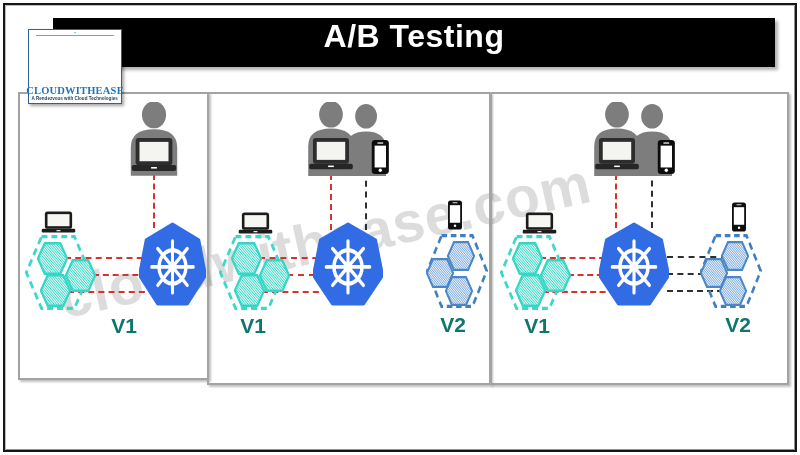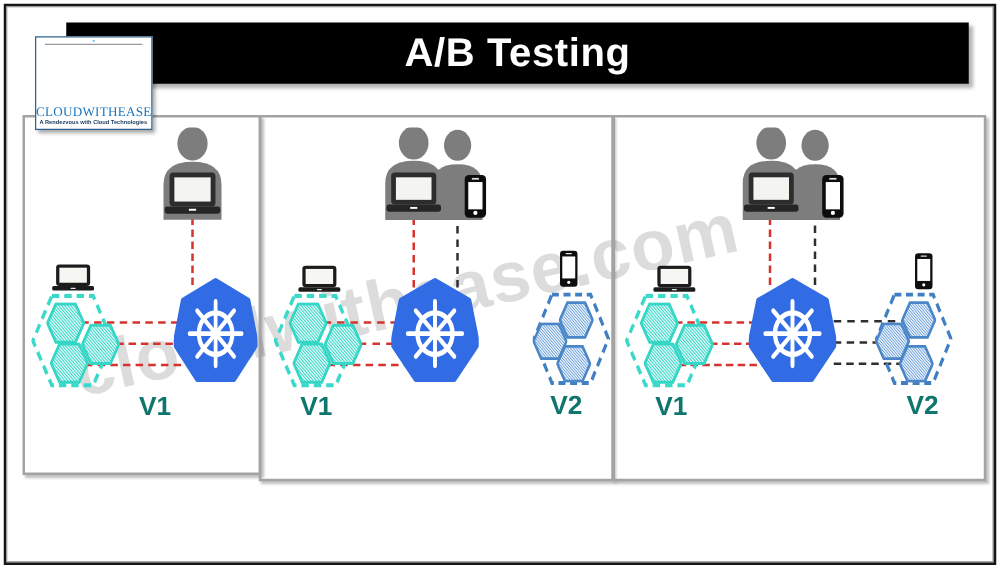--- a/index.html
+++ b/index.html
@@ -3,29 +3,29 @@
 <meta charset="utf-8">
 <style>
   html,body{margin:0;padding:0;background:#fff;}
   #stage{position:relative;width:800px;height:455px;background:#fff;overflow:hidden;
          font-family:"Liberation Sans",sans-serif;}
   
   .frame{position:absolute;inset:3px;border:2px solid #161616;
          box-shadow:inset 1px 1px 0 #bdbdbd, inset -1px -1px 0 #8f8f8f;z-index:0;}
   
   .titlebar{position:absolute;left:53px;top:18px;width:722px;height:49px;background:#000;
-            box-shadow:3px 3px 3px rgba(0,0,0,.3);z-index:3;display:flex;align-items:center;justify-content:center;}
+            box-shadow:3px 3px 3px rgba(0,0,0,.3);z-index:3;display:flex;justify-content:center;}
   .titlebar h1{margin:0;color:#fff;font-size:32px;font-weight:bold;letter-spacing:.5px;}
   
   .logobox{position:absolute;left:28px;top:29px;width:92px;height:73px;background:#fff;
            border:1px solid #2e6391;box-shadow:2px 2px 3px rgba(0,0,0,.35);z-index:4;
            display:flex;flex-direction:column;align-items:center;}
   .logobox .cloudsvg{width:58px;height:40px;margin-top:2px;}
   .logobox .rule{width:78px;height:0;border-top:1px solid #9a9a9a;margin:1px 0 1px;}
-  .logoname{color:#1b75bc;font-family:"Liberation Serif",serif;font-weight:normal;
+  .logoname{color:#1b75bc;font-family:"Liberation Serif",serif;font-weight:bold;
             font-size:10.5px;letter-spacing:.2px;line-height:11px;margin-top:48px;}
   .logotag{color:#1d3a5f;font-weight:bold;font-size:6px;white-space:nowrap;
            transform:scale(.76);transform-origin:center top;line-height:7px;}
   
   .watermark{position:absolute;left:60px;top:266px;z-index:1;pointer-events:none;
              font-size:57px;font-weight:bold;letter-spacing:1px;color:#a6a6a6;opacity:.38;
              transform:rotate(-12.5deg);transform-origin:0 50%;white-space:nowrap;}
   
   .panel{position:absolute;top:92px;border:2px solid #a3a3a3;background:transparent;
          box-shadow:2px 2px 2px rgba(0,0,0,.25);z-index:2;}

